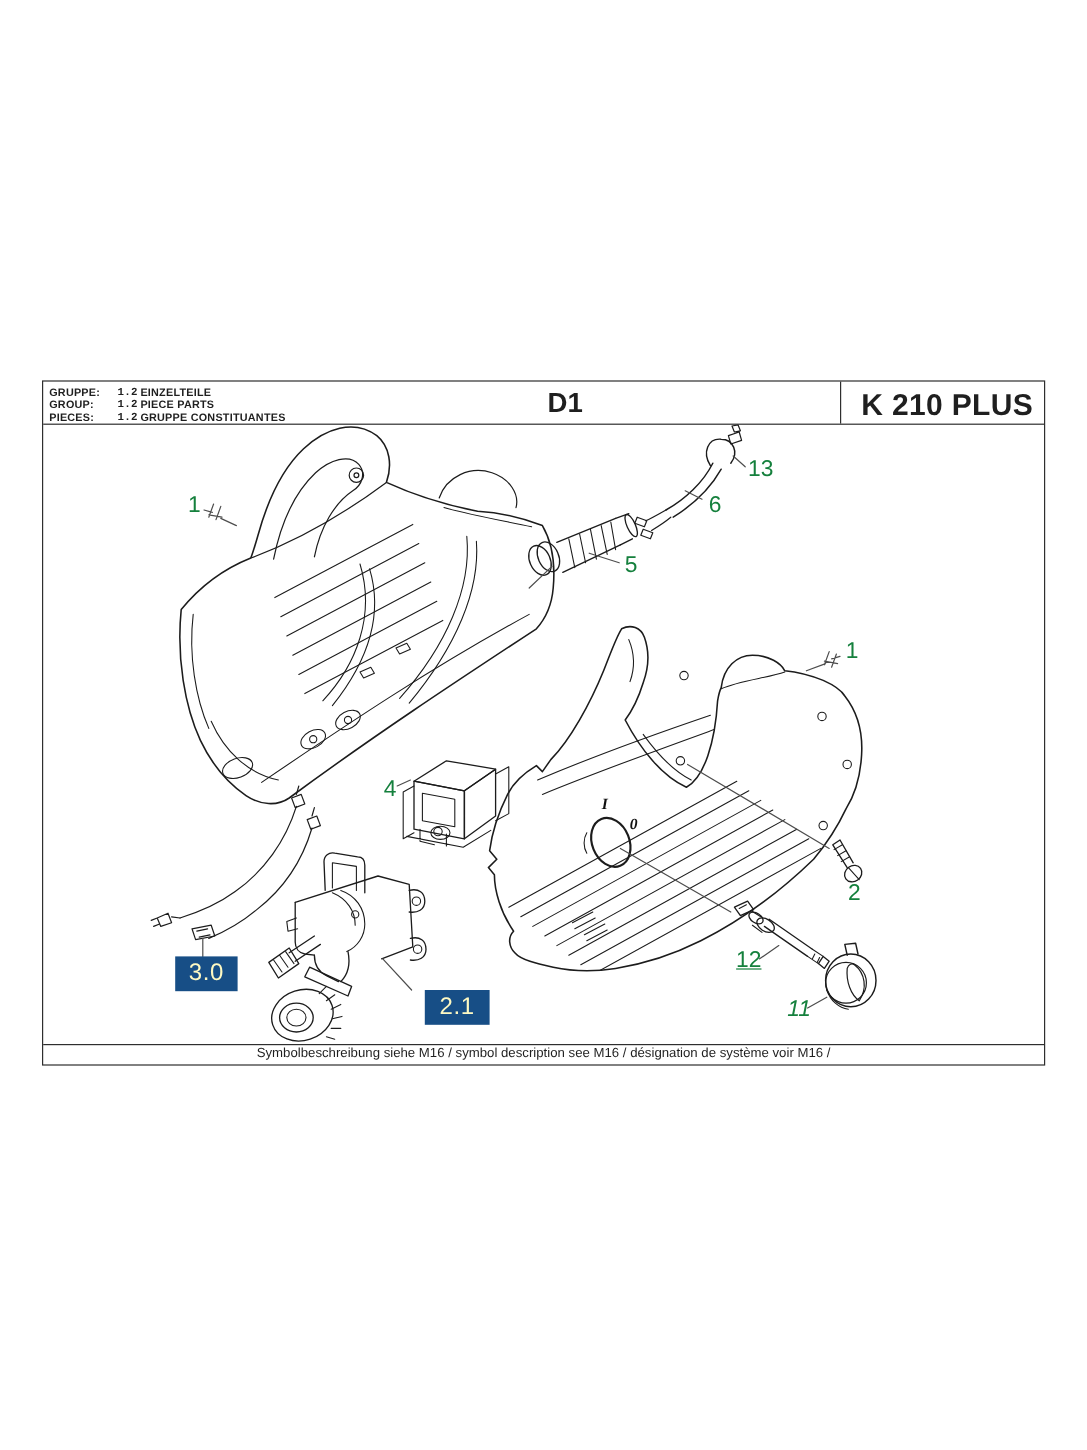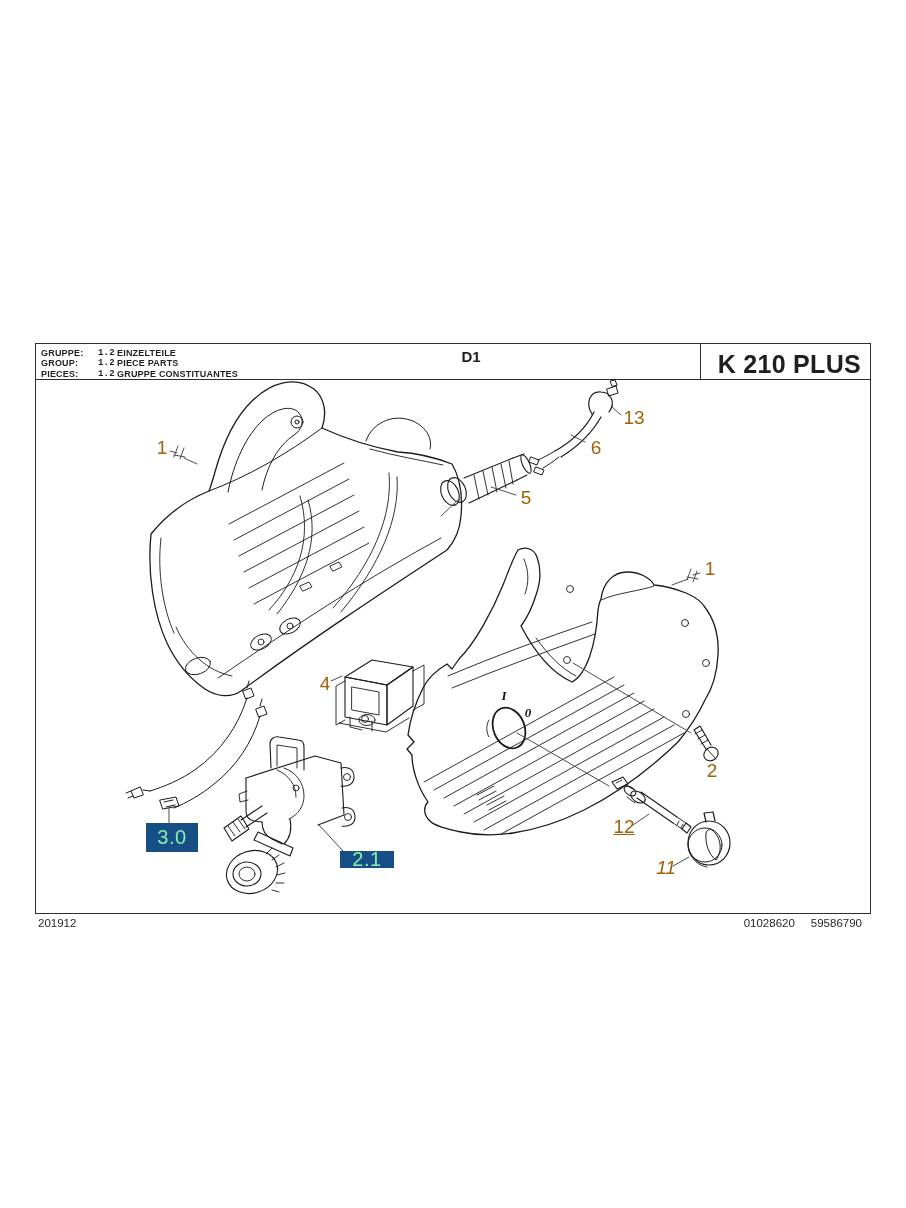--- a/index.html
+++ b/index.html
@@ -1,40 +1,40 @@
 <!DOCTYPE html>
 <html><head>
 <meta charset="utf-8">
 <style>
   html,body{margin:0;padding:0;background:#fff;}
   body{width:906px;height:1208px;position:relative;font-family:"Liberation Sans",sans-serif;color:#1f1f1f;overflow:hidden;}
-  .page{position:absolute;inset:0;background:#fff;margin-top:26px;}
+  .page{position:absolute;inset:0;background:#fff;}
 
   
   .frame{position:absolute;left:35px;top:317px;width:836px;height:571px;border:1.5px solid #2e2e2e;box-sizing:border-box;}
   .header-band{position:absolute;left:0;top:0;right:0;height:36px;border-bottom:1.5px solid #2e2e2e;box-sizing:border-box;}
   .header-divider{position:absolute;left:664px;top:0;bottom:0;width:0;border-left:1.5px solid #2e2e2e;}
   .gruppe-table{position:absolute;left:5px;top:3.5px;font-size:9px;font-weight:bold;line-height:10.6px;letter-spacing:.2px;}
   .gruppe-row{display:flex;white-space:nowrap;}
   .gruppe-label{width:57px;}
   .gruppe-code{width:19px;font-family:Liberation Mono, monospace;}
-  .sheet-code{position:absolute;left:400px;top:4px;width:70px;text-align:center;font-size:15px;font-weight:bold;}
+  .sheet-code{position:absolute;left:400px;top:4px;width:70px;text-align:center;font-size:23px;font-weight:bold;}
   .model-name{position:absolute;right:9px;top:6px;font-size:25px;font-weight:bold;letter-spacing:.3px;}
   .footer-band{position:absolute;left:0;right:0;bottom:0;height:17px;border-top:1.5px solid #2e2e2e;box-sizing:border-box;text-align:center;font-size:11px;line-height:15px;}
 
   
   .page-numbers{position:absolute;left:0;top:891px;width:906px;height:14px;font-size:11.5px;}
   .rev-number{position:absolute;left:38px;top:0;}
   .doc-numbers{position:absolute;right:44px;top:0;display:flex;gap:16px;}
 
   
-  .callout{position:absolute;transform:translate(-50%,-50%);font-size:19px;color:#a16207;white-space:nowrap;}
-  .ref-box{position:absolute;background:#174e86;color:#86efac;display:flex;align-items:center;justify-content:center;font-size:20px;letter-spacing:.5px;}
+  .callout{position:absolute;transform:translate(-50%,-50%);font-size:19px;color:#15803d;white-space:nowrap;}
+  .ref-box{position:absolute;background:#174e86;color:#fef9c3;display:flex;align-items:center;justify-content:center;font-size:20px;letter-spacing:.5px;}
   .ref-30{left:146px;top:797px;width:52px;height:29px;}
-  .ref-21{left:340px;top:825px;width:54px;height:17px;}
+  .ref-21{left:354px;top:825px;width:54px;height:29px;}
   .switch-mark{position:absolute;transform:translate(-50%,-50%);font-family:"Liberation Serif",serif;font-style:italic;font-weight:bold;font-size:13px;color:#111;}
   svg.artwork{position:absolute;left:0;top:0;}
 </style>
 </head>
 <body>
 
 <div class="page">
 
   <svg class="artwork" width="906" height="1208" viewBox="0 0 906 1208">
     <defs>
@@ -228,39 +228,33 @@
         <div class="gruppe-row">
           <span class="gruppe-label">PIECES:</span>
           <span class="gruppe-code">1.2</span>
           <span class="gruppe-name">GRUPPE CONSTITUANTES</span>
         </div>
       </div>
       <div class="sheet-code">D1</div>
       <div class="header-divider"></div>
       <div class="model-name">K 210 PLUS</div>
     </div>
+    <div class="footer-band">Symbolbeschreibung siehe M16 / symbol description see M16 / désignation de système voir M16 /</div>
   </div>
 
   <div class="callout" style="left:162px;top:422px;">1</div>
   <div class="callout" style="left:634px;top:392px;">13</div>
   <div class="callout" style="left:596px;top:422px;">6</div>
   <div class="callout" style="left:526px;top:472px;">5</div>
   <div class="callout" style="left:710px;top:543px;">1</div>
   <div class="callout" style="left:325px;top:658px;">4</div>
   <div class="callout" style="left:712px;top:745px;">2</div>
   <div class="callout" style="left:624px;top:801px;text-decoration:underline;">12</div>
   <div class="callout" style="left:666px;top:842px;font-style:italic;">11</div>
 
   <div class="switch-mark" style="left:504px;top:670px;">I</div>
   <div class="switch-mark" style="left:528px;top:687px;">0</div>
 
   <div class="ref-box ref-30">3.0</div>
   <div class="ref-box ref-21">2.1</div>
 
-  <div class="page-numbers">
-    <span class="rev-number">201912</span>
-    <span class="doc-numbers">
-      <span>01028620</span>
-      <span>59586790</span>
-    </span>
-  </div>
 
 </div>
 
 </body></html>

